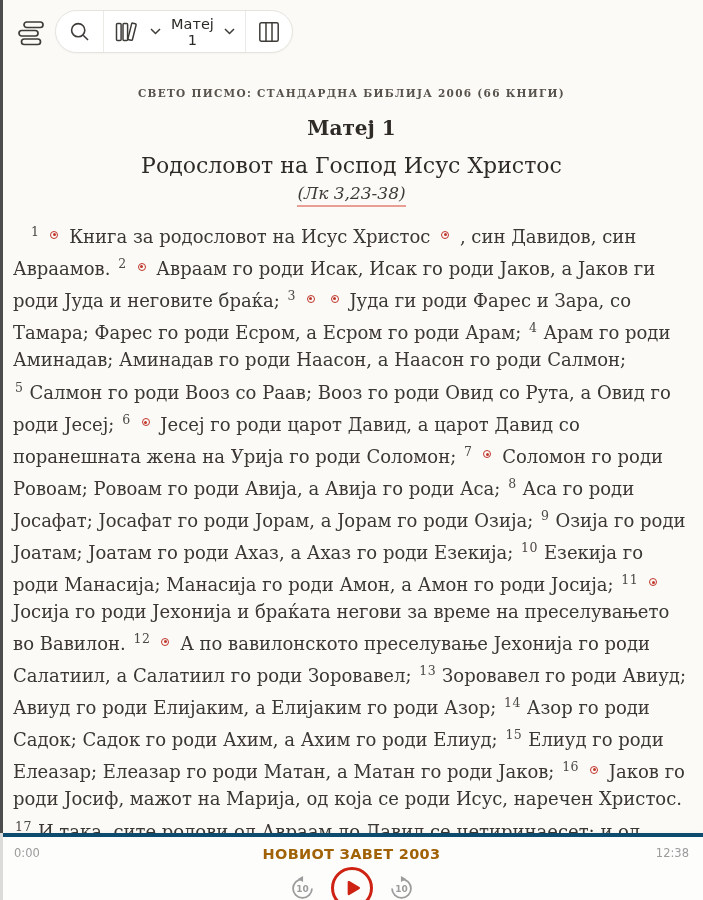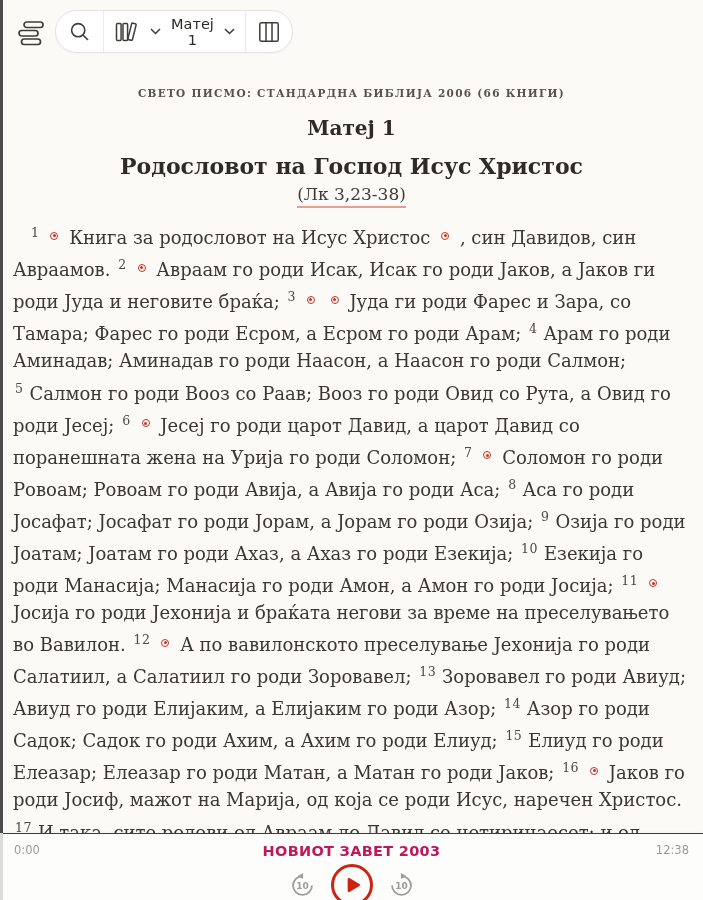--- a/index.html
+++ b/index.html
@@ -35,25 +35,25 @@
   svg.icn { display:block; }
 
   
   .reader { padding:0 13px; }
   .translation-line {
     margin-top:23px; text-align:center;
     font-family:"DejaVu Serif", serif; font-weight:bold;
     font-size:10.5px; letter-spacing:1.3px; color:#57524b;
   }
   .chapter-title { text-align:center; margin-top:17px; font-size:20px; font-weight:bold; color:#2e2b27; }
-  .section-heading { text-align:center; font-size:22px; font-weight:bold; color:#2e2b27; }
+  .section-heading { text-align:center; font-size:22px; font-weight:normal; color:#2e2b27; }
   .sec-1 .section-heading { margin-top:13px; }
   .ref-wrap { text-align:center; margin-top:5px; }
   .ref-link {
-    display:inline-block; font-size:17px; color:#3e3b36;
+    display:inline-block; font-style:italic; font-size:17px; color:#3e3b36;
     border-bottom:2px solid #e89e93; padding-bottom:2px; text-decoration:none; cursor:pointer;
   }
   p.verses {
     margin-top:11px; font-size:18px; line-height:27.5px; text-indent:16px;
     text-align:left; color:#3b3833;
   }
   .verse-num {
     font-size:12.5px; color:#4c4843; vertical-align:6.5px;
     margin:0 6px 0 2px; letter-spacing:0.5px;
   }
@@ -63,30 +63,30 @@
     position:relative; vertical-align:4px; margin:0 5px; cursor:pointer;
   }
   .fn-marker::after {
     content:""; position:absolute; left:50%; top:50%; width:3px; height:3px;
     margin:-1.5px 0 0 -1.5px; border-radius:50%; background:#c0362c;
   }
 
   
   .player {
     position:fixed; left:0; bottom:0; width:703px; height:67px;
-    background:#fdfdfc; border-top:1px solid #0c4a6e; z-index:55;
+    background:#fdfdfc; border-top:4px solid #0c4a6e; z-index:55;
     box-shadow:0 -1px 4px rgba(0,0,0,0.03);
   }
   .player-top { position:relative; height:24px; margin-top:5px; }
   .time { position:absolute; top:4px; font-family:"DejaVu Sans", sans-serif; font-size:11.5px; color:#9b9b9b; }
   .time-cur { left:14px; }
   .time-tot { right:14px; }
   .player-title {
     text-align:center; font-family:"DejaVu Sans", sans-serif;
-    font-weight:bold; font-size:14.5px; color:#be185d; letter-spacing:0.3px; line-height:24px;
+    font-weight:bold; font-size:14.5px; color:#a16207; letter-spacing:0.3px; line-height:24px;
   }
   .controls { display:flex; justify-content:center; align-items:center; gap:15px; margin-top:1px; }
   .ctl-btn { background:none; border:none; padding:0; cursor:pointer; display:block; }
   .play-btn {
     width:42px; height:42px; border:3px solid #ce2213; border-radius:50%;
     background:none; display:flex; align-items:center; justify-content:center; cursor:pointer;
   }
 </style>
 </head>
 <body>

